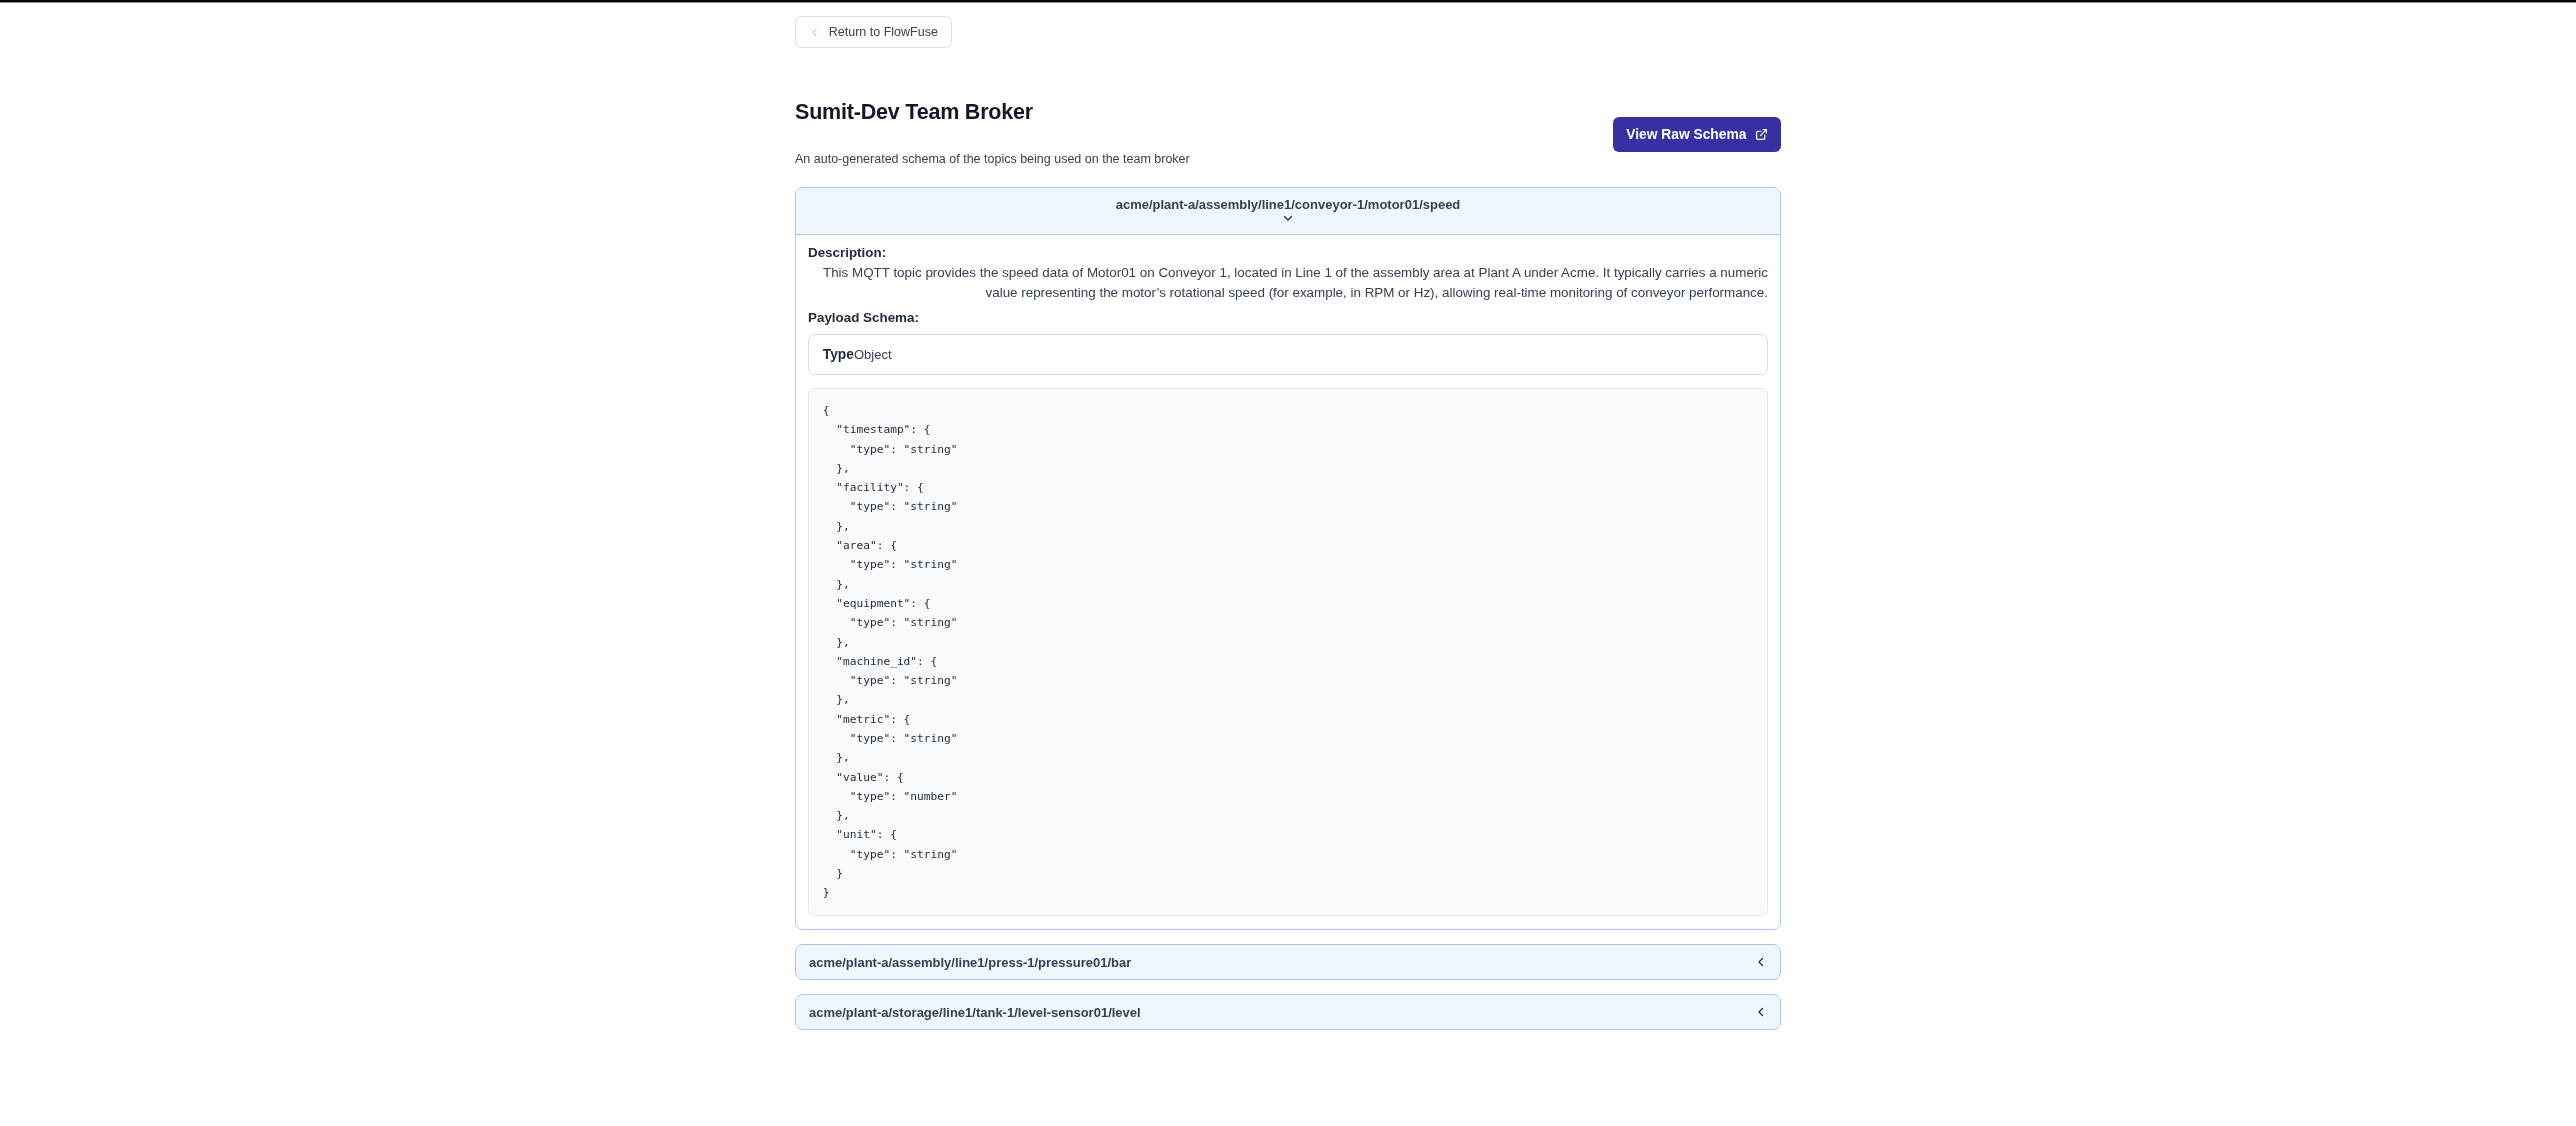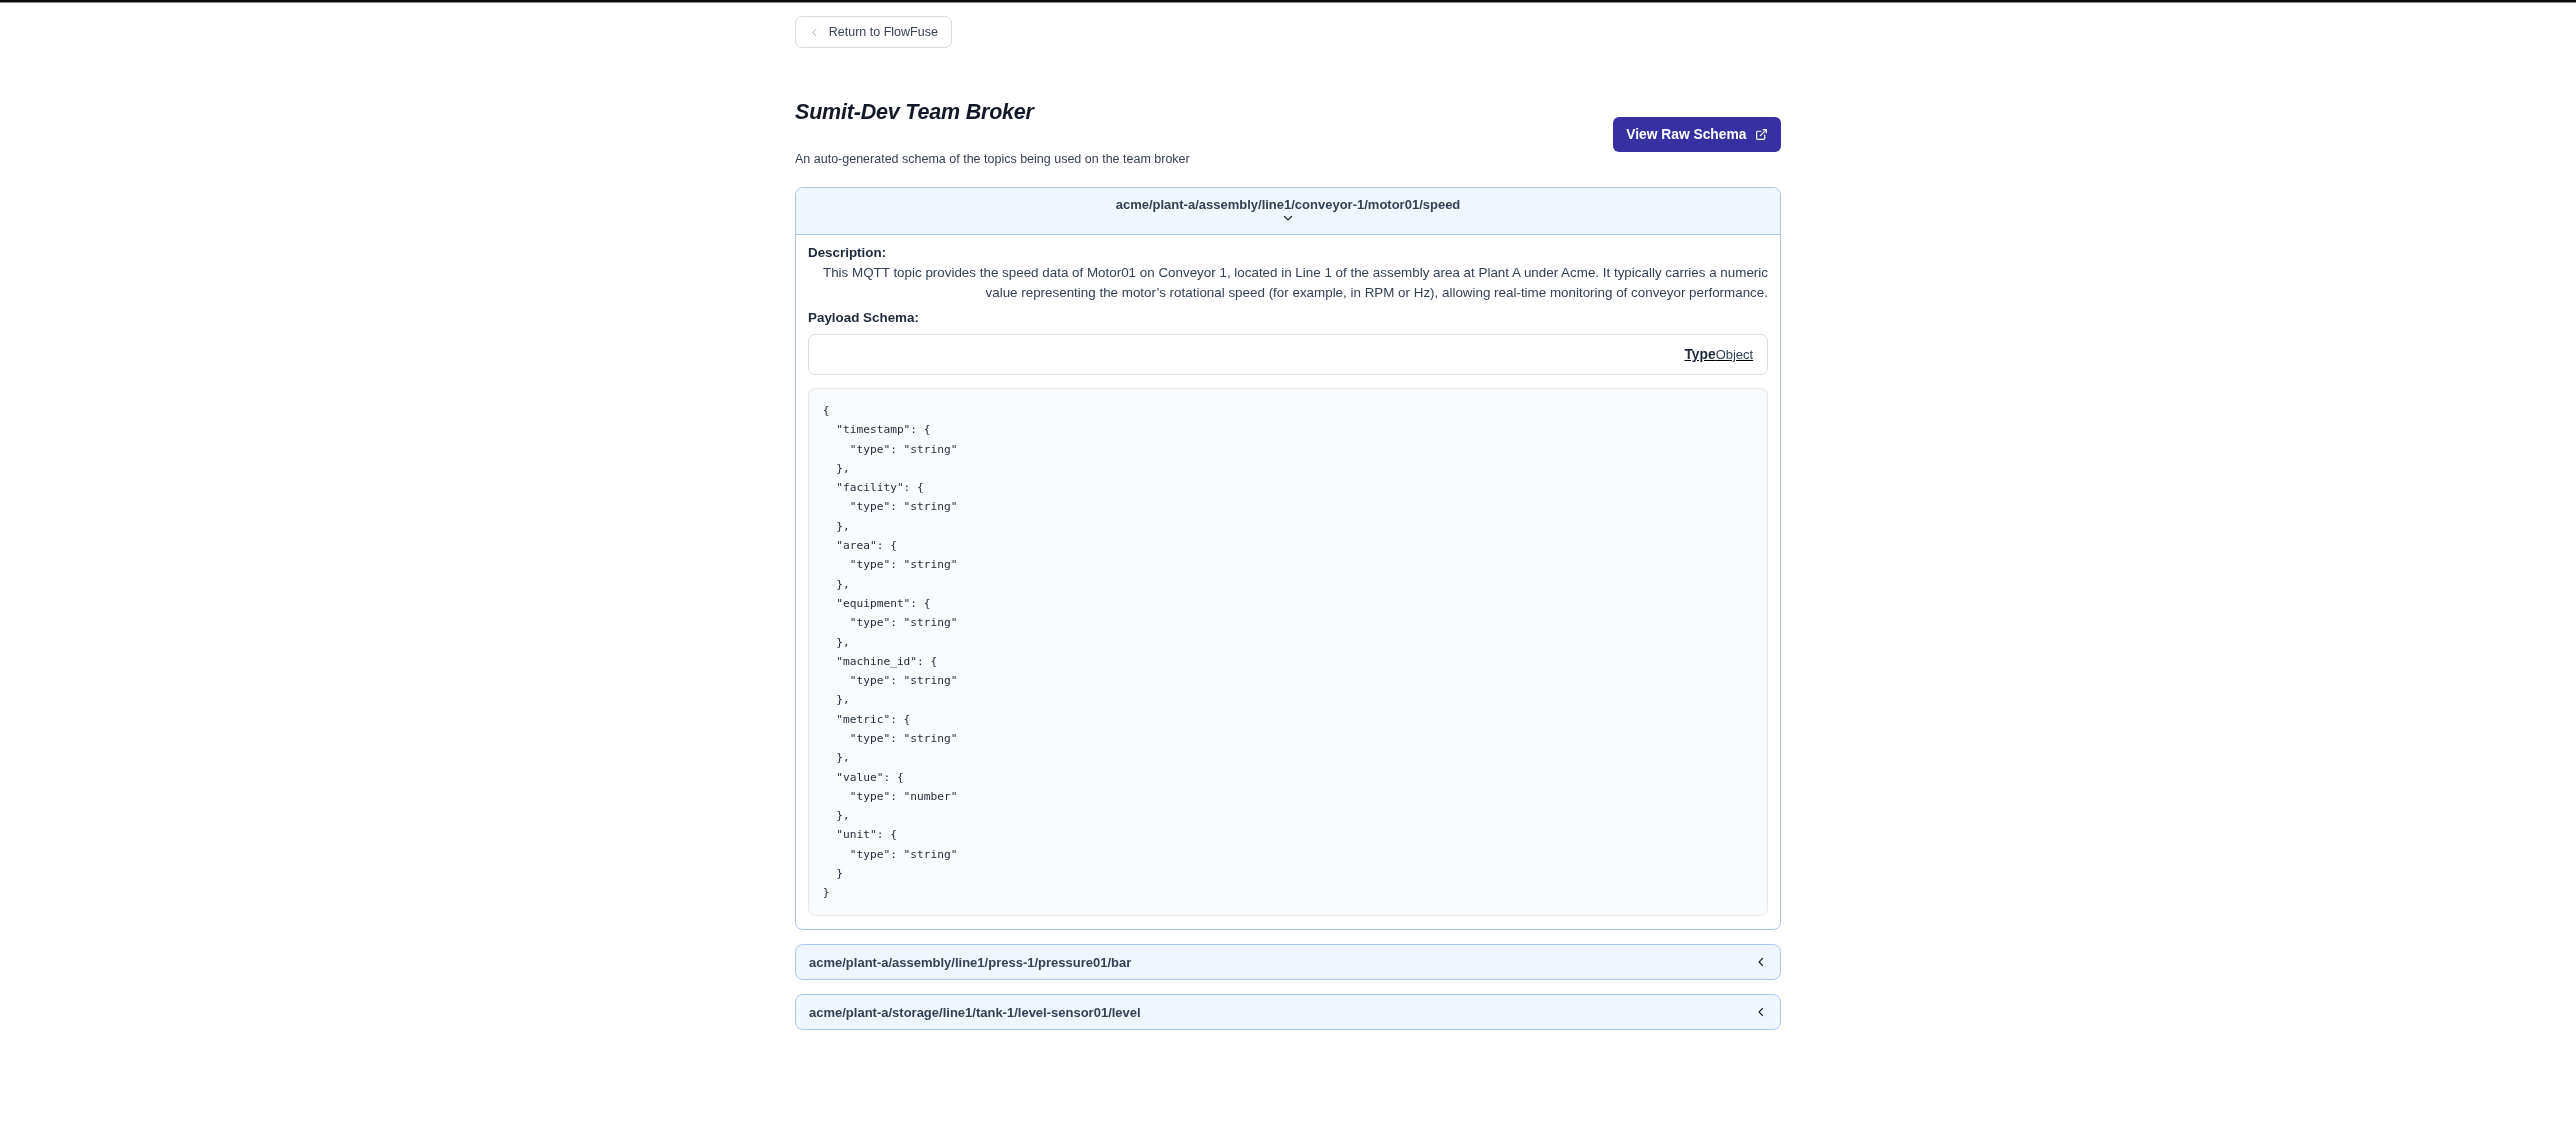--- a/index.html
+++ b/index.html
@@ -14,21 +14,21 @@
   .container { width: 986px; margin: 0 auto; padding-top: 13px; }
 
   .return-btn {
     display: inline-flex; align-items: center; gap: 8.6px;
     background: #ffffff; border: 0.9px solid #d7dbe0; border-radius: 6.9px;
     padding: 7.8px 13px; font-size: 12.5px; color: #374151; cursor: pointer;
     font-family: inherit;
   }
 
   .title-row { margin-top: 25px; display: flex; justify-content: space-between; align-items: center; }
-  .page-title { margin: 0; font-size: 21.5px; font-weight: 700; color: #111827; letter-spacing: -0.2px; font-style: italic; }
+  .page-title { margin: 0; font-size: 21.5px; font-weight: 700; color: #111827; letter-spacing: -0.2px; }
   .raw-schema-btn {
     display: inline-flex; align-items: center; gap: 8.6px;
     background: #3730A3; color: #ffffff; border: none; border-radius: 6px;
     padding: 10px 13px; font-size: 13.8px; font-weight: 700; cursor: pointer;
     font-family: inherit;
     margin-top: 44px;
   }
 
   .subtitle { font-size: 12.5px; color: #374151; }
 
@@ -48,23 +48,23 @@
     background: #EFF6FF; border-bottom: 1.7px solid #A6C8F7;
     padding: 9.5px 13px; font-size: 13px; font-weight: 600; color: #334155; cursor: pointer; flex-direction: column;
   }
   .topic-body { padding: 10.3px 12px 13.8px 12px; }
 
   .section-label { font-weight: 700; font-size: 13.4px; color: #1E293B; margin: 0 0 2.6px 0; }
   .desc-text { margin: 0; font-size: 13.4px; line-height: 20px; color: #334155; text-align: right; }
   .payload-label { margin-top: 7.8px; }
 
   .type-box {
-    display: flex; justify-content: flex-end; align-items: center;
+    display: flex; justify-content: flex-start; align-items: center;
     border: 0.9px solid #d9dde3; border-radius: 6.9px;
-    padding: 12px 13.8px; margin-top: 8.6px; background: #ffffff; text-decoration: underline;
+    padding: 12px 13.8px; margin-top: 8.6px; background: #ffffff;
   }
   .type-label { font-weight: 700; font-size: 13.8px; color: #1E293B; }
   .type-value { font-size: 13px; color: #334155; }
 
   .code-box {
     margin-top: 13px; background: #F9FAFB;
     border: 0.9px solid #e4e7eb; border-radius: 6.9px; padding: 12px 13.8px;
   }
   .code-box pre {
     margin: 0; font-family: "DejaVu Sans Mono", monospace;

